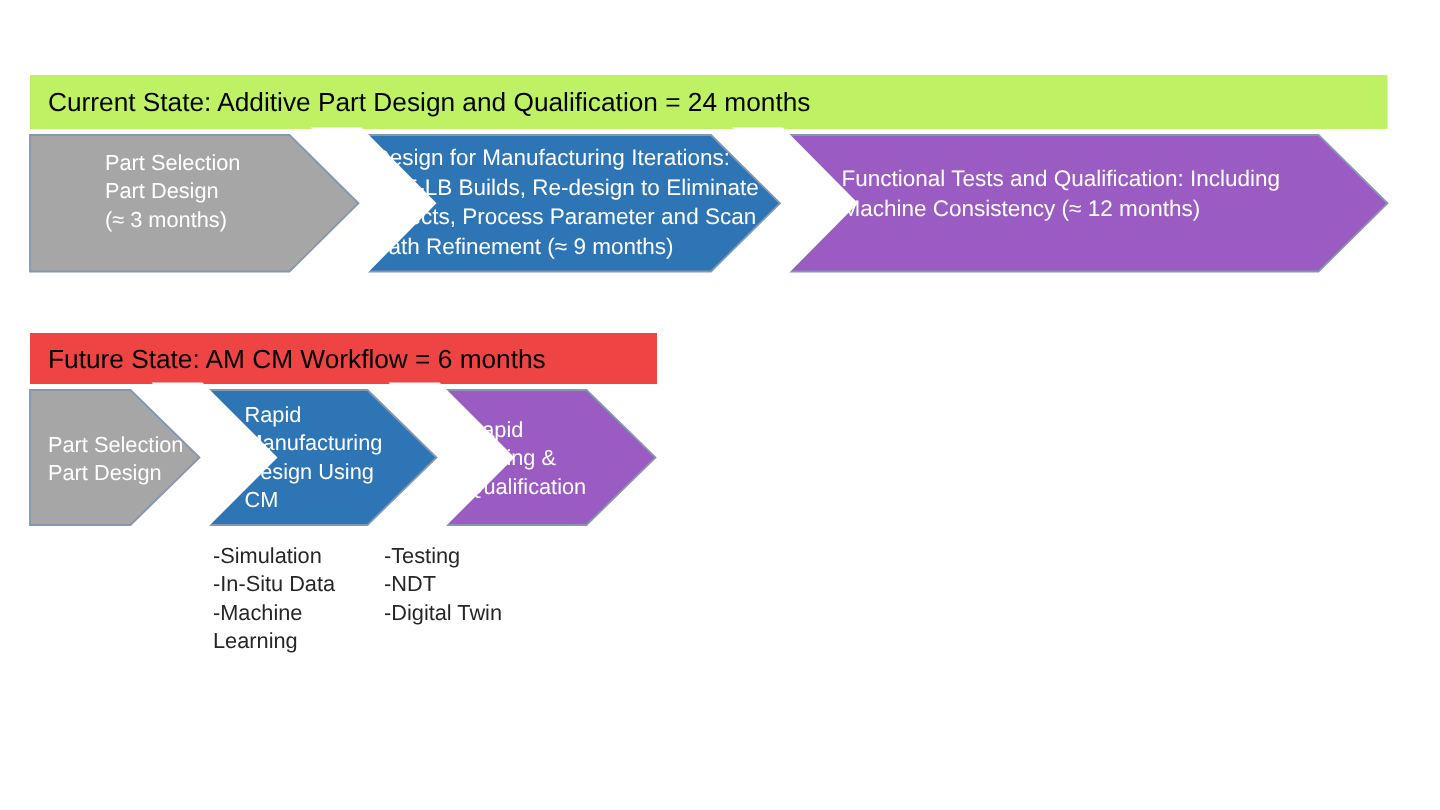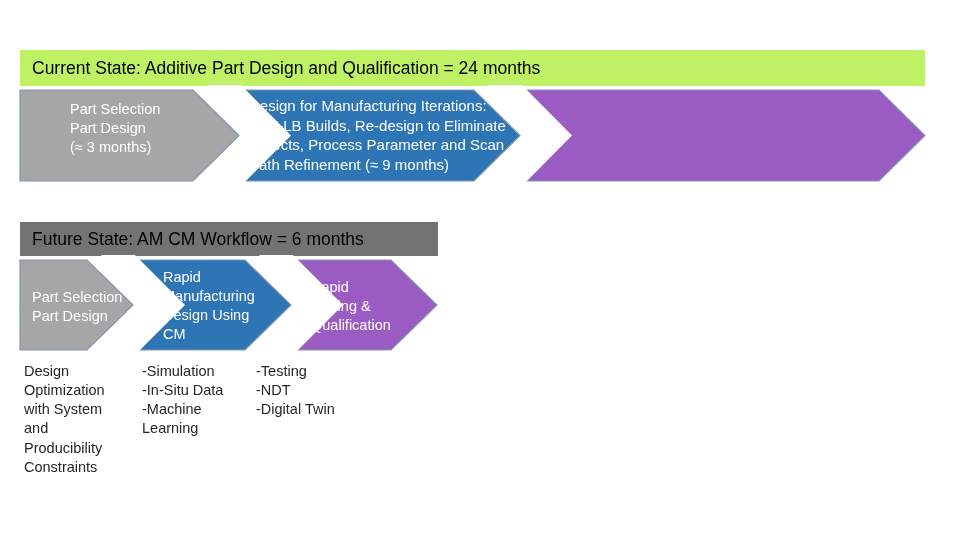--- a/index.html
+++ b/index.html
@@ -39,21 +39,21 @@
     height: 36px;
     background: #bef264;
     padding-left: 12px;
     font-size: 17.5px;
   }
   .banner-future {
     left: 20px;
     top: 222px;
     width: 418px;
     height: 34px;
-    background: #737373;
+    background: #ef4444;
     padding-left: 12px;
     font-size: 17.5px;
   }
 
   
   .chev-row {
     position: absolute;
   }
   .row1 { left: 0px; top: 88px; width: 960px; height: 95px; }
   .row2 { left: 0px; top: 258px; width: 960px; height: 96px; }
@@ -125,20 +125,22 @@
     </svg>
   </div>
 
   <div class="chev-label lbl-r1-gray">Part Selection
 Part Design
 (≈ 3 months)</div>
   <div class="chev-label lbl-r1-blue">Design for Manufacturing Iterations:
 PBF-LB Builds, Re-design to Eliminate
 Defects, Process Parameter and Scan
 Path Refinement (≈ 9 months)</div>
+  <div class="chev-label lbl-r1-purp">Functional Tests and Qualification: Including
+Machine Consistency (≈ 12 months)</div>
 
   <div class="banner banner-future">Future State: AM CM Workflow = 6 months</div>
 
   <div class="chev-row row2">
     <svg width="960" height="96" viewBox="0 0 960 96" xmlns="http://www.w3.org/2000/svg">
 
       <g>
         <path d="M 268 2 L 391 2 L 437 47 L 391 92 L 268 92 L 314 47 Z" fill="#9A5BC3" stroke="#8496B0" stroke-width="1.2"></path>
       </g>
 
@@ -158,26 +160,20 @@
 Part Design</div>
   <div class="chev-label lbl-r2-blue">Rapid
 Manufacturing
 Design Using
 CM</div>
   <div class="chev-label lbl-r2-purp">Rapid
 Testing &amp;
 Qualification</div>
 
   <div class="notes">
-    <div class="note-col note-col-1">Design
-Optimization
-with System
-and
-Producibility
-Constraints</div>
     <div class="note-col note-col-3">-Testing
 -NDT
 -Digital Twin</div>
     <div class="note-col note-col-2">-Simulation
 -In-Situ Data
 -Machine
   Learning</div>
   </div>
 
 </div>

